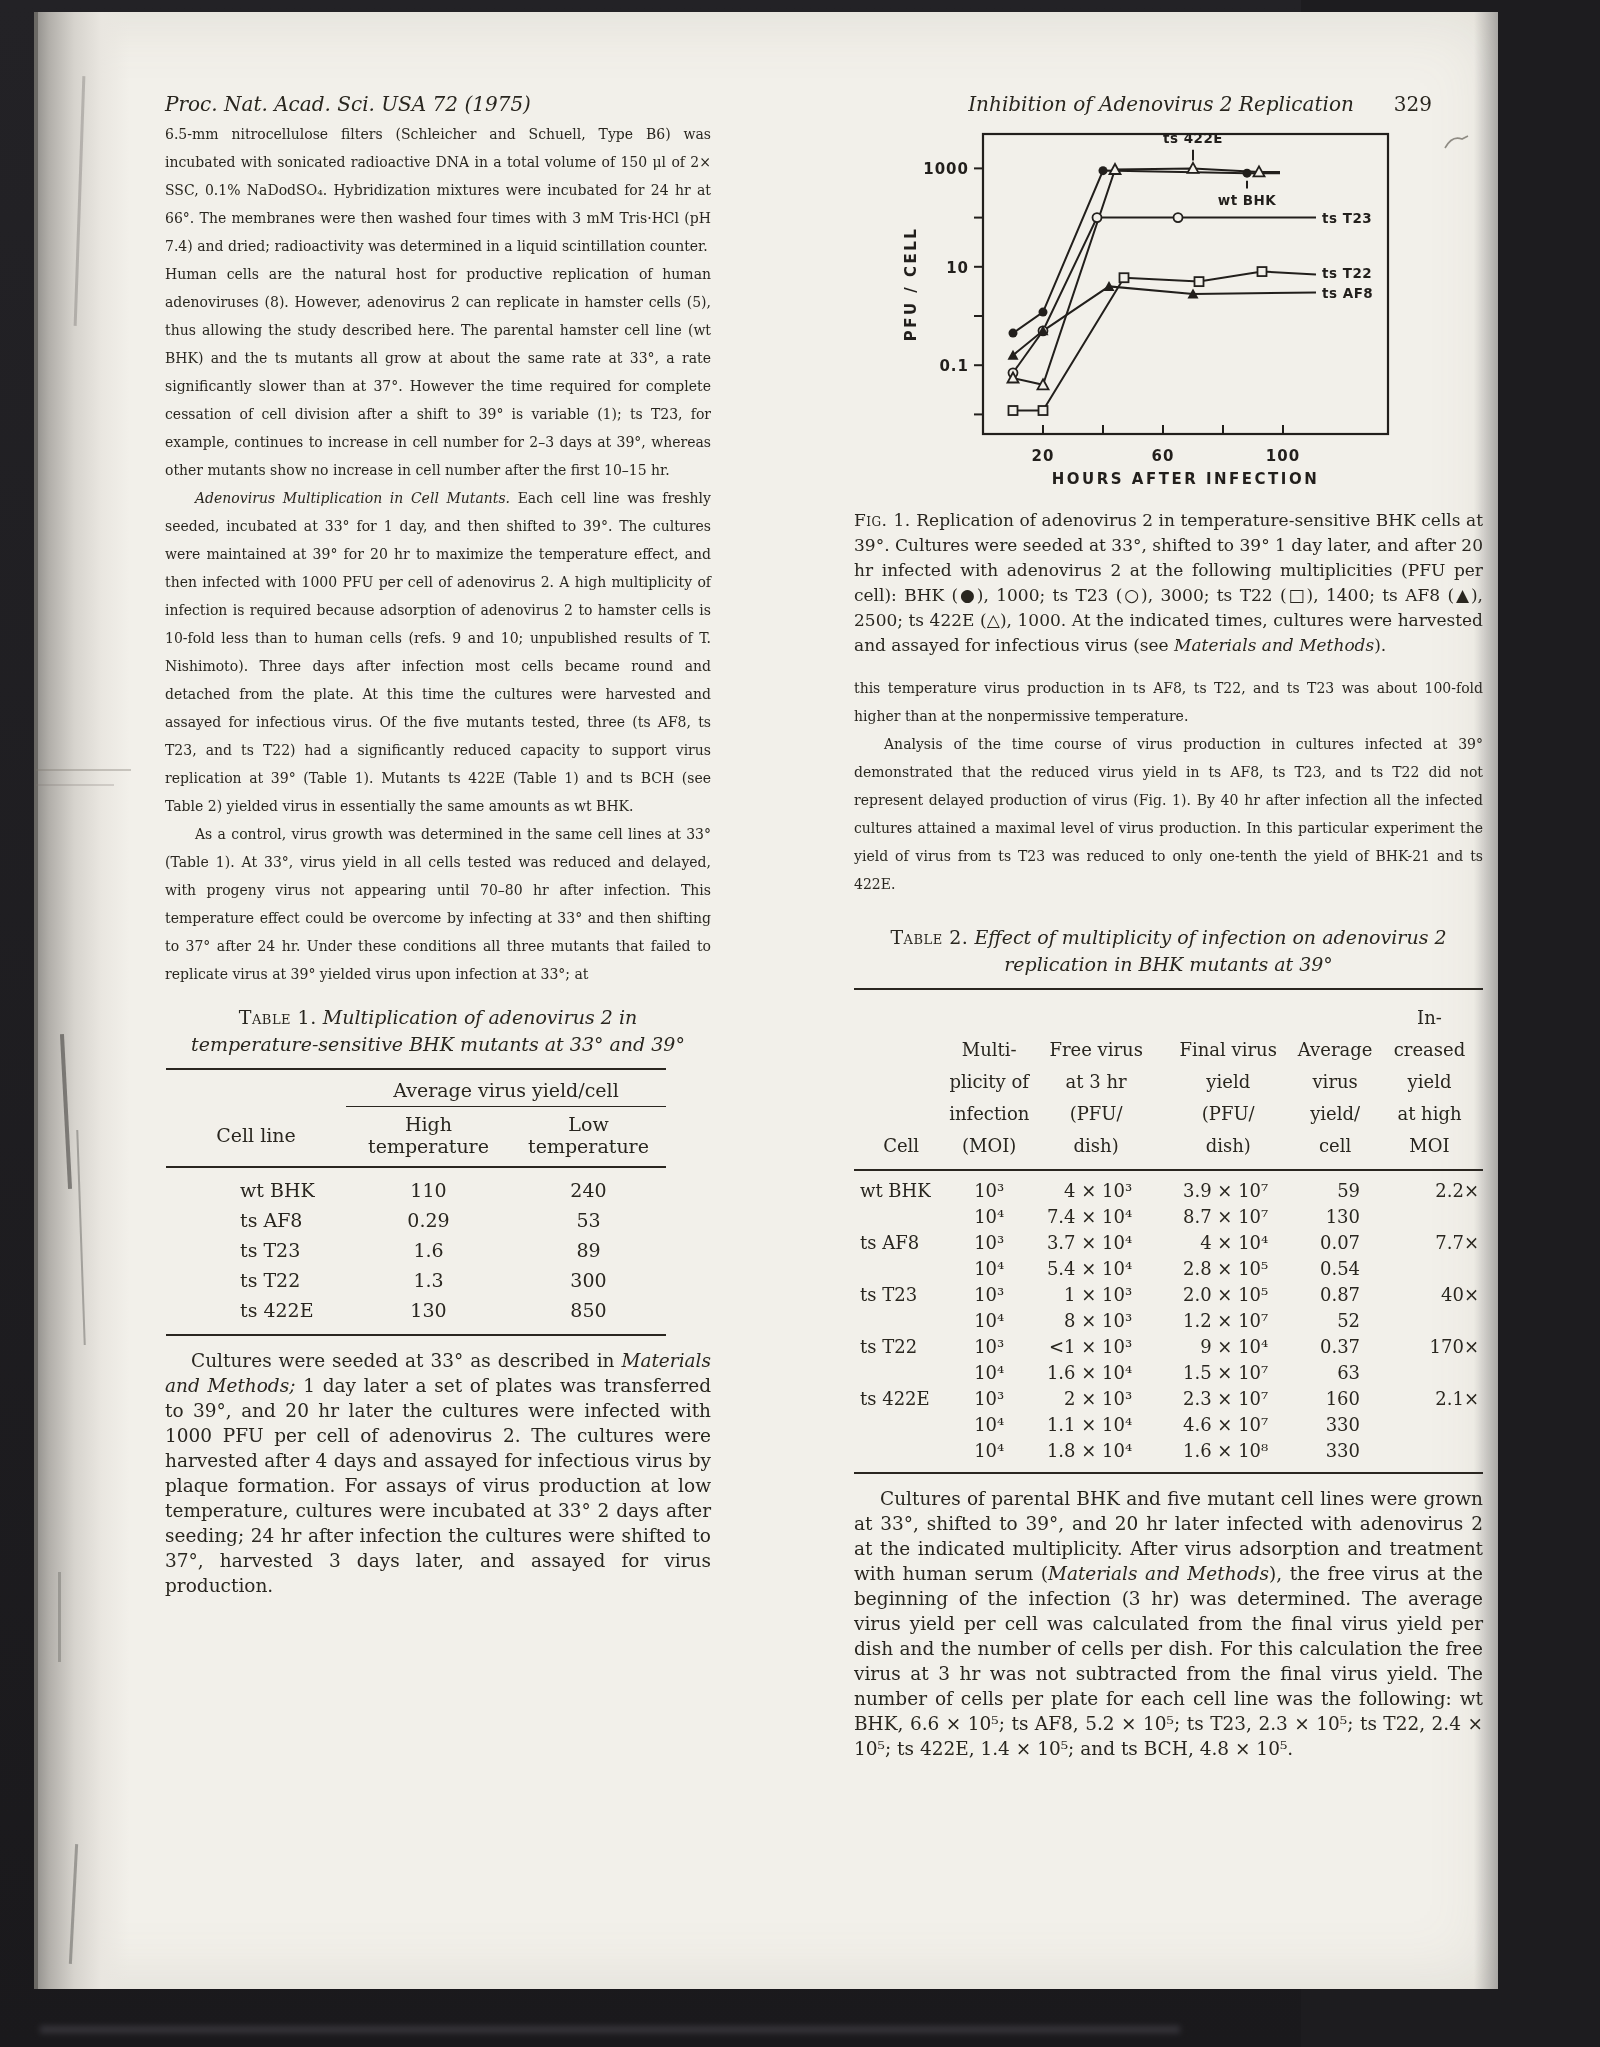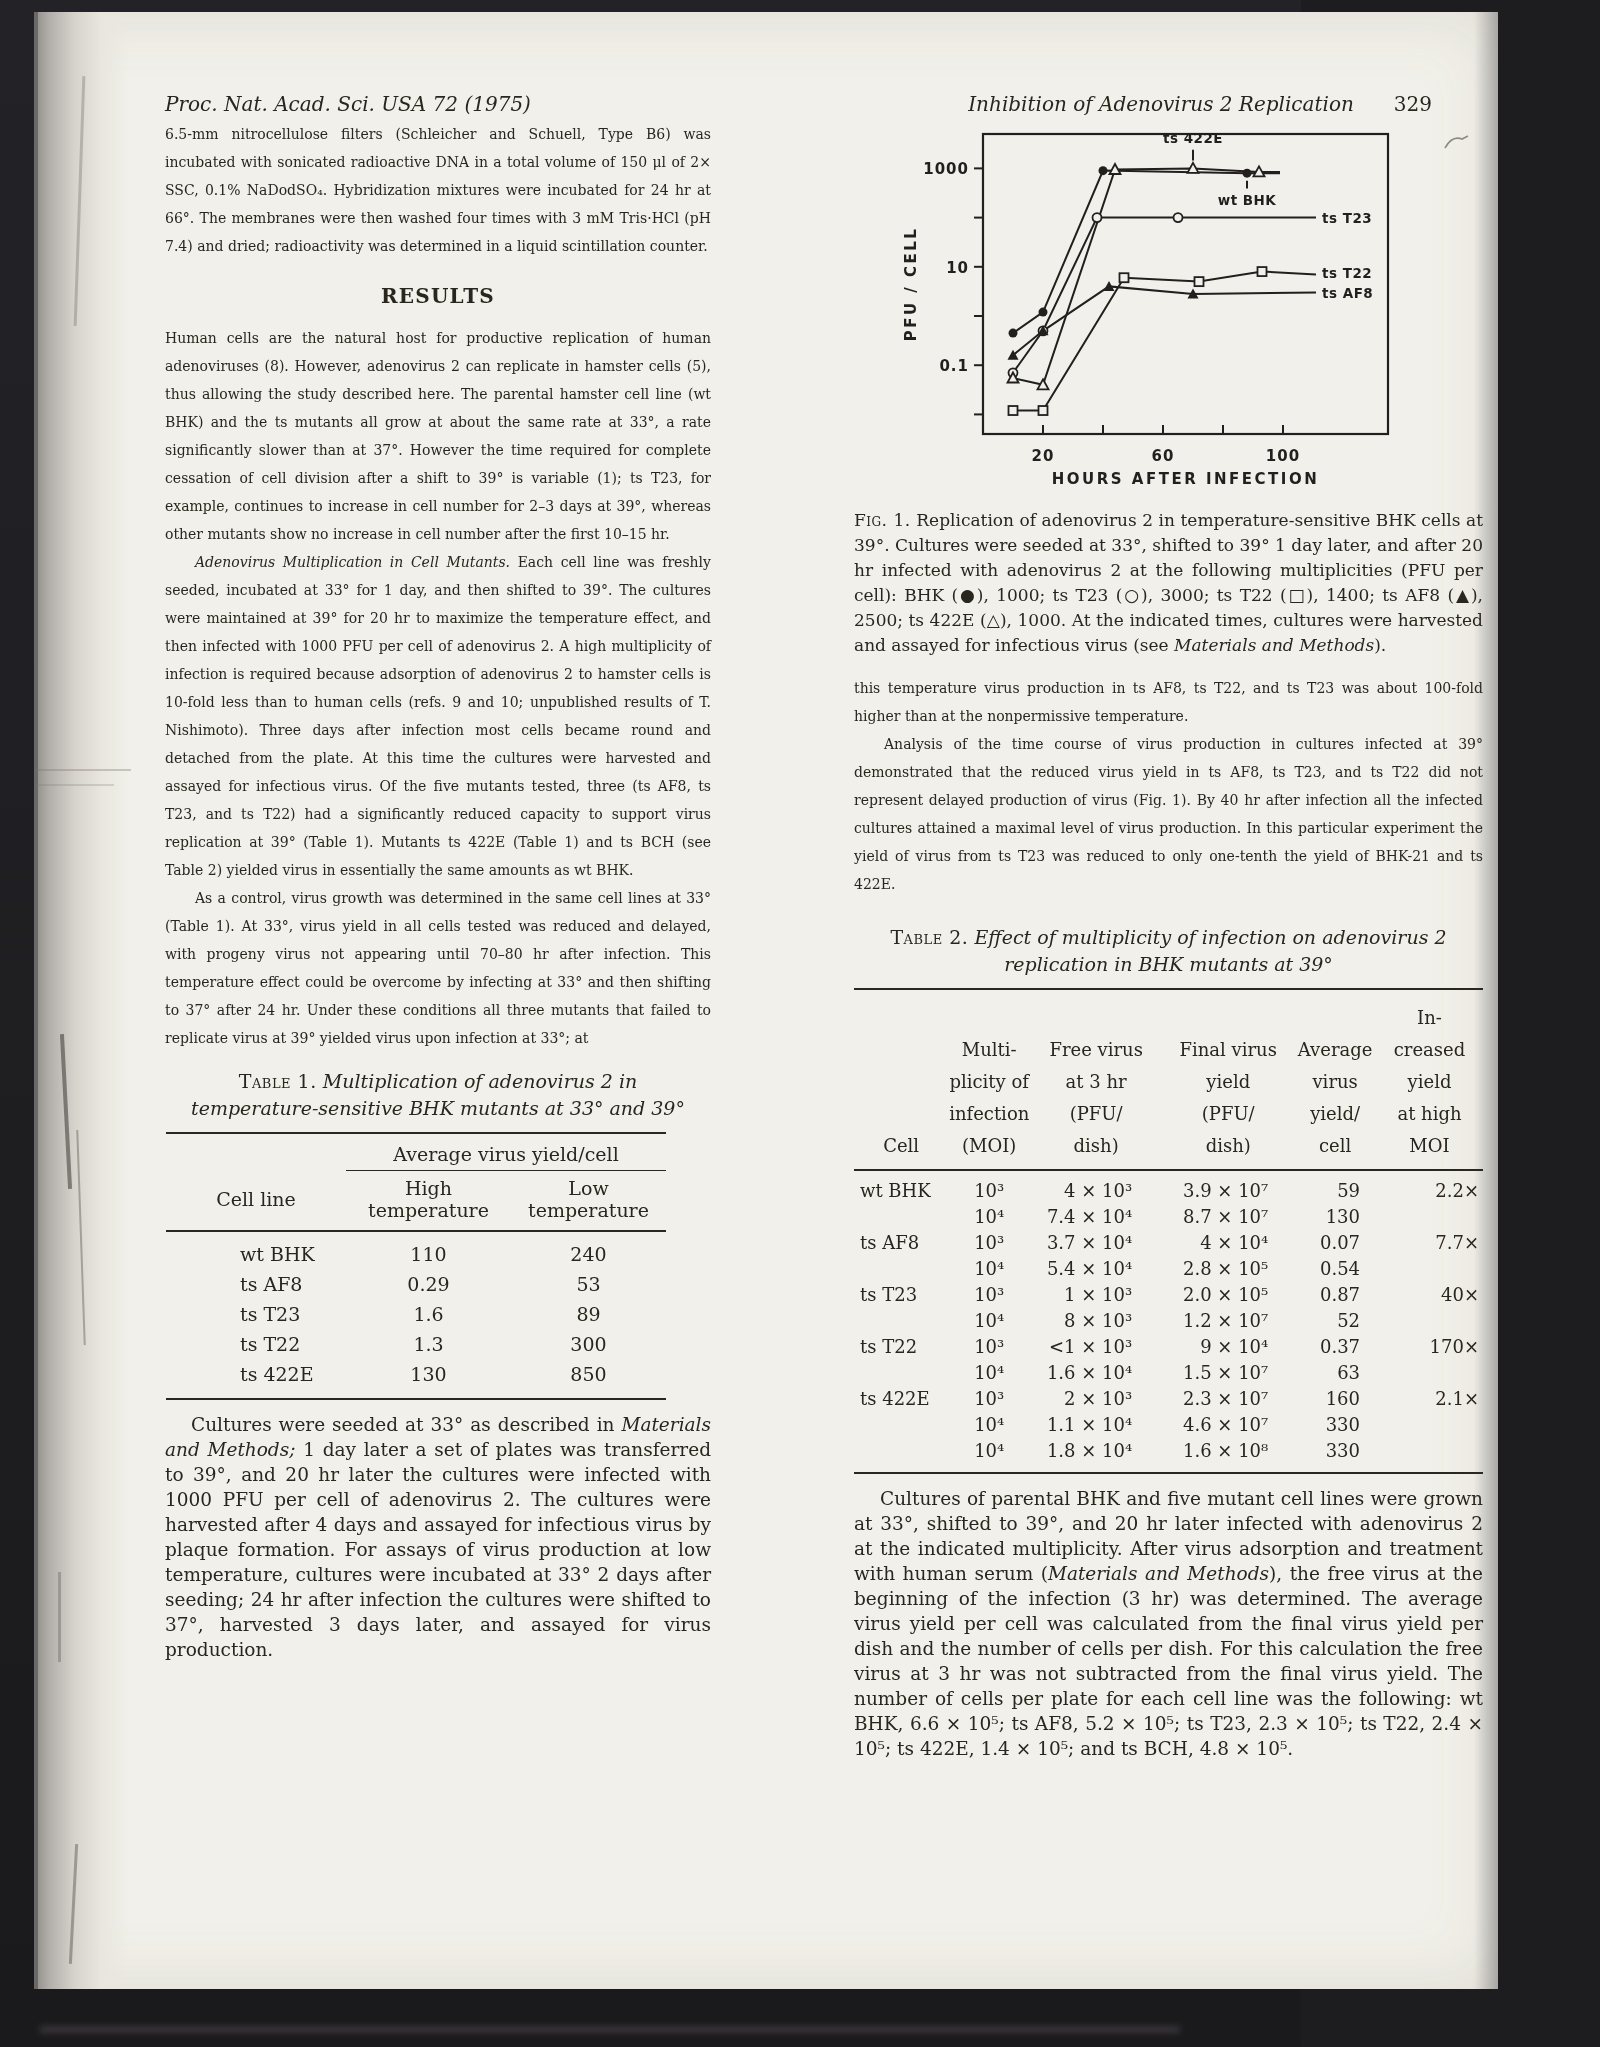--- a/index.html
+++ b/index.html
@@ -106,21 +106,20 @@
     <header class="running-head">
       <div class="ital">Proc. Nat. Acad. Sci. USA 72 (1975)</div>
       <div class="rh-right">
         <span class="ital">Inhibition of Adenovirus 2 Replication</span>
         <span>329</span>
       </div>
     </header>
 
     <section class="col col-left">
       <p class="body">6.5-mm nitrocellulose filters (Schleicher and Schuell, Type B6) was incubated with sonicated radioactive DNA in a total volume of 150 μl of 2× SSC, 0.1% NaDodSO₄. Hybridization mixtures were incubated for 24 hr at 66°. The membranes were then washed four times with 3 mM Tris·HCl (pH 7.4) and dried; radioactivity was determined in a liquid scintillation counter.</p>
-      <h2 class="results">RESULTS</h2>
       <p class="body">Human cells are the natural host for productive replication of human adenoviruses (8). However, adenovirus 2 can replicate in hamster cells (5), thus allowing the study described here. The parental hamster cell line (wt BHK) and the ts mutants all grow at about the same rate at 33°, a rate significantly slower than at 37°. However the time required for complete cessation of cell division after a shift to 39° is variable (1); ts T23, for example, continues to increase in cell number for 2–3 days at 39°, whereas other mutants show no increase in cell number after the first 10–15 hr.</p>
       <p class="body indent"><span class="ital">Adenovirus Multiplication in Cell Mutants.</span><span> Each cell line was freshly seeded, incubated at 33° for 1 day, and then shifted to 39°. The cultures were maintained at 39° for 20 hr to maximize the temperature effect, and then infected with 1000 PFU per cell of adenovirus 2. A high multiplicity of infection is required because adsorption of adenovirus 2 to hamster cells is 10-fold less than to human cells (refs. 9 and 10; unpublished results of T. Nishimoto). Three days after infection most cells became round and detached from the plate. At this time the cultures were harvested and assayed for infectious virus. Of the five mutants tested, three (ts AF8, ts T23, and ts T22) had a significantly reduced capacity to support virus replication at 39° (Table 1). Mutants ts 422E (Table 1) and ts BCH (see Table 2) yielded virus in essentially the same amounts as wt BHK.</span></p>
       <p class="body indent">As a control, virus growth was determined in the same cell lines at 33° (Table 1). At 33°, virus yield in all cells tested was reduced and delayed, with progeny virus not appearing until 70–80 hr after infection. This temperature effect could be overcome by infecting at 33° and then shifting to 37° after 24 hr. Under these conditions all three mutants that failed to replicate virus at 39° yielded virus upon infection at 33°; at</p>
 
       <div class="tablock">
         <div class="tcap"><span class="sc">Table 1.</span> <span class="ital">Multiplication of adenovirus 2 in temperature-sensitive BHK mutants at 33° and 39°</span></div>
         <table class="t1">
           <thead>
             <tr>
               <th class="blank"></th>

